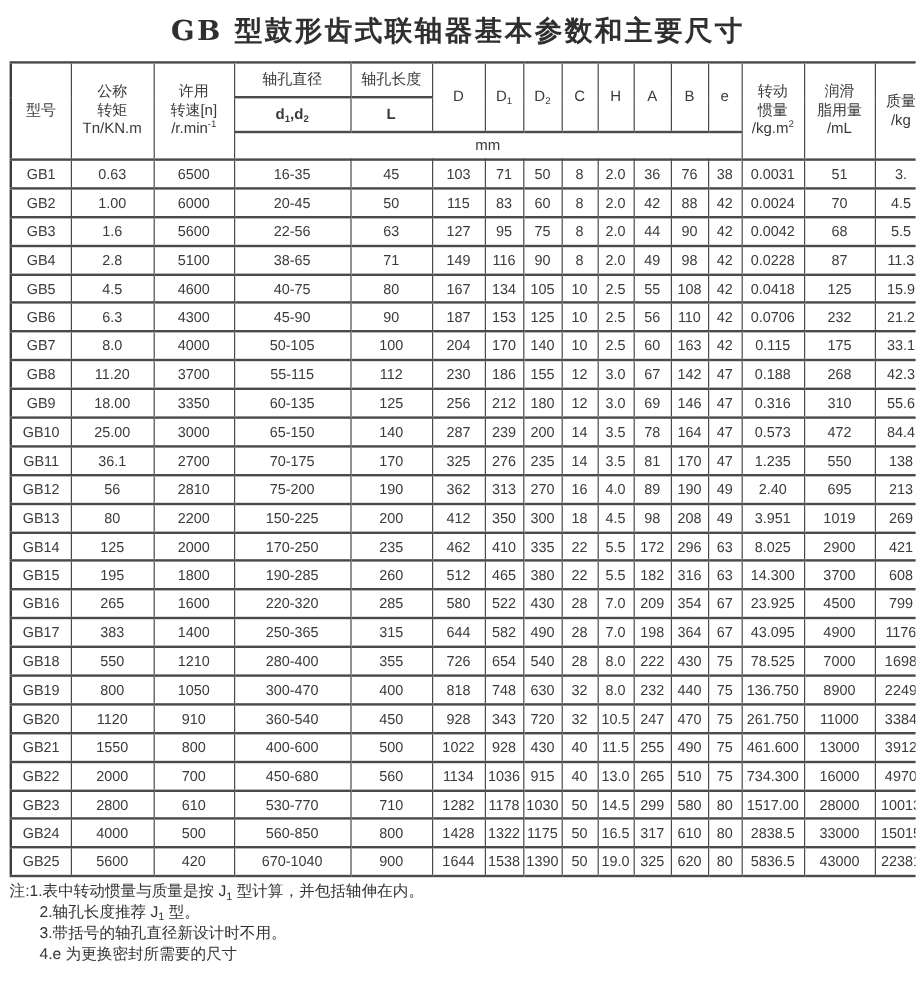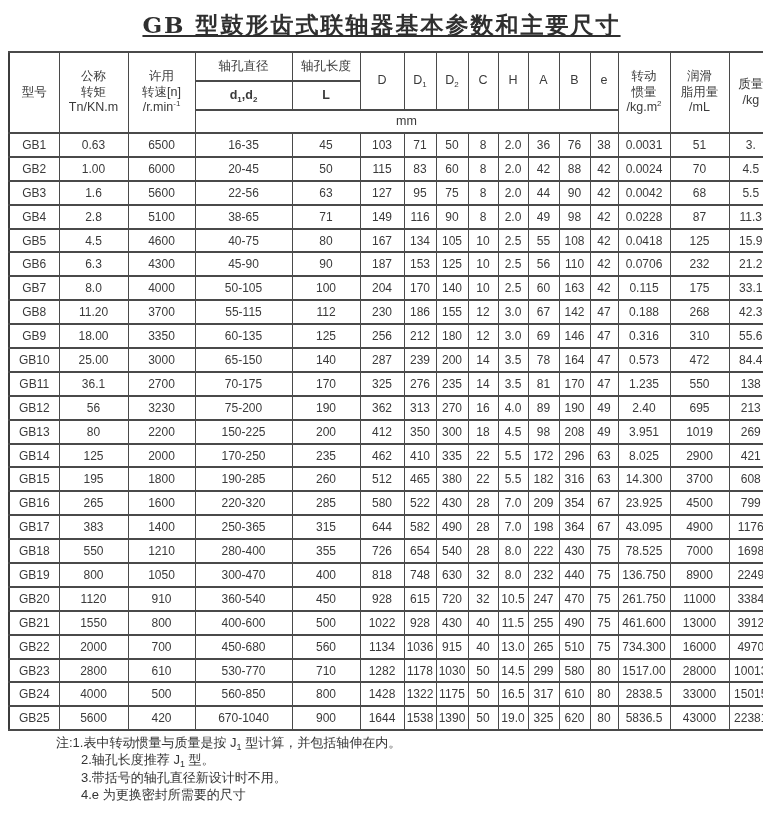--- a/index.html
+++ b/index.html
@@ -19,21 +19,20 @@
     padding: 6px 8px 0 8px;
   }
   .title {
     text-align: center;
     font-family: "DejaVu Serif", serif;
     font-size: 23px;
     font-weight: bold;
     letter-spacing: 2px;
     color: #2f2f2f;
     margin: 4px 0 10px 0;
-    text-decoration: underline;
   }
   table.spec {
     border-collapse: collapse;
     table-layout: fixed;
     width: 747px;
     border: 2px solid #3c3c3c;
   }
   table.spec th, table.spec td {
     border: 1px solid #4a4a4a;
     border-top-width: 2px;
@@ -63,21 +62,21 @@
     vertical-align: 5px;
     line-height: 0;
   }
   .hline { display: block; }
   .notes {
     margin: 3px 0 0 0;
     font-size: 13px;
     line-height: 1.32;
     color: #333333;
   }
-  .notes > div { white-space: pre; margin-left: 48px; }
+  .notes > div { white-space: pre; }
   .notes > div:not(:first-child) { padding-left: 25px; }
   .notes sub { font-size: 9px; }
 </style>
 </head>
 <body>
 
 <div class="page">
 
   <div class="title">GB 型鼓形齿式联轴器基本参数和主要尺寸</div>
 
@@ -343,21 +342,21 @@
           <td>81</td>
           <td>170</td>
           <td>47</td>
           <td>1.235</td>
           <td>550</td>
           <td>138</td>
         </tr>
         <tr>
           <td>GB12</td>
           <td>56</td>
-          <td>3230</td>
+          <td>2810</td>
           <td>75-200</td>
           <td>190</td>
           <td>362</td>
           <td>313</td>
           <td>270</td>
           <td>16</td>
           <td>4.0</td>
           <td>89</td>
           <td>190</td>
           <td>49</td>
@@ -491,21 +490,21 @@
           <td>8900</td>
           <td>2249</td>
         </tr>
         <tr>
           <td>GB20</td>
           <td>1120</td>
           <td>910</td>
           <td>360-540</td>
           <td>450</td>
           <td>928</td>
-          <td>615</td>
+          <td>343</td>
           <td>720</td>
           <td>32</td>
           <td>10.5</td>
           <td>247</td>
           <td>470</td>
           <td>75</td>
           <td>261.750</td>
           <td>11000</td>
           <td>3384</td>
         </tr>

